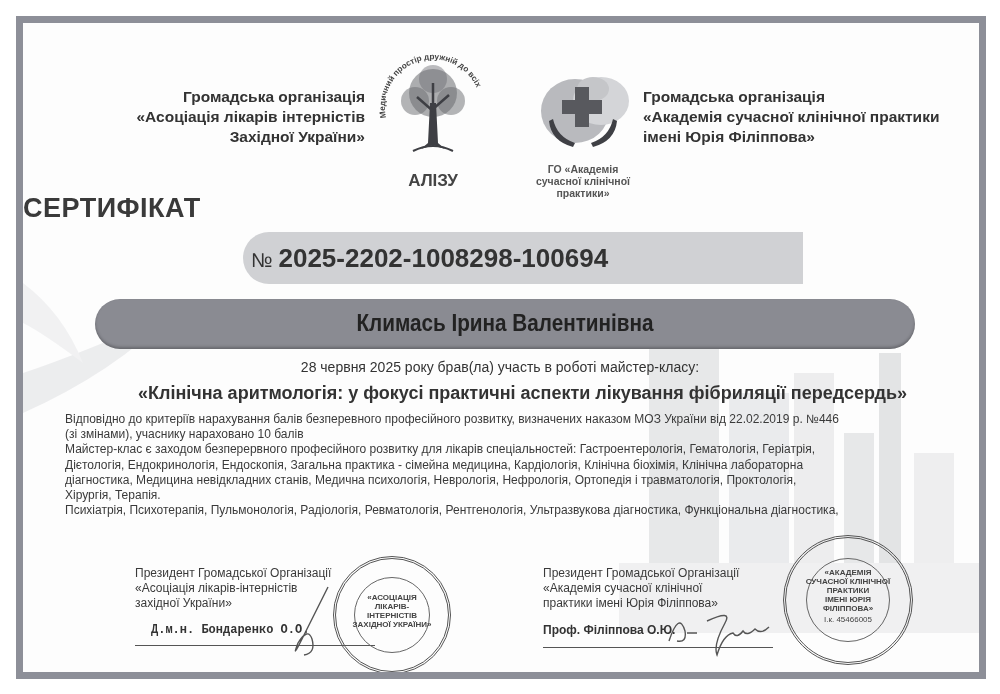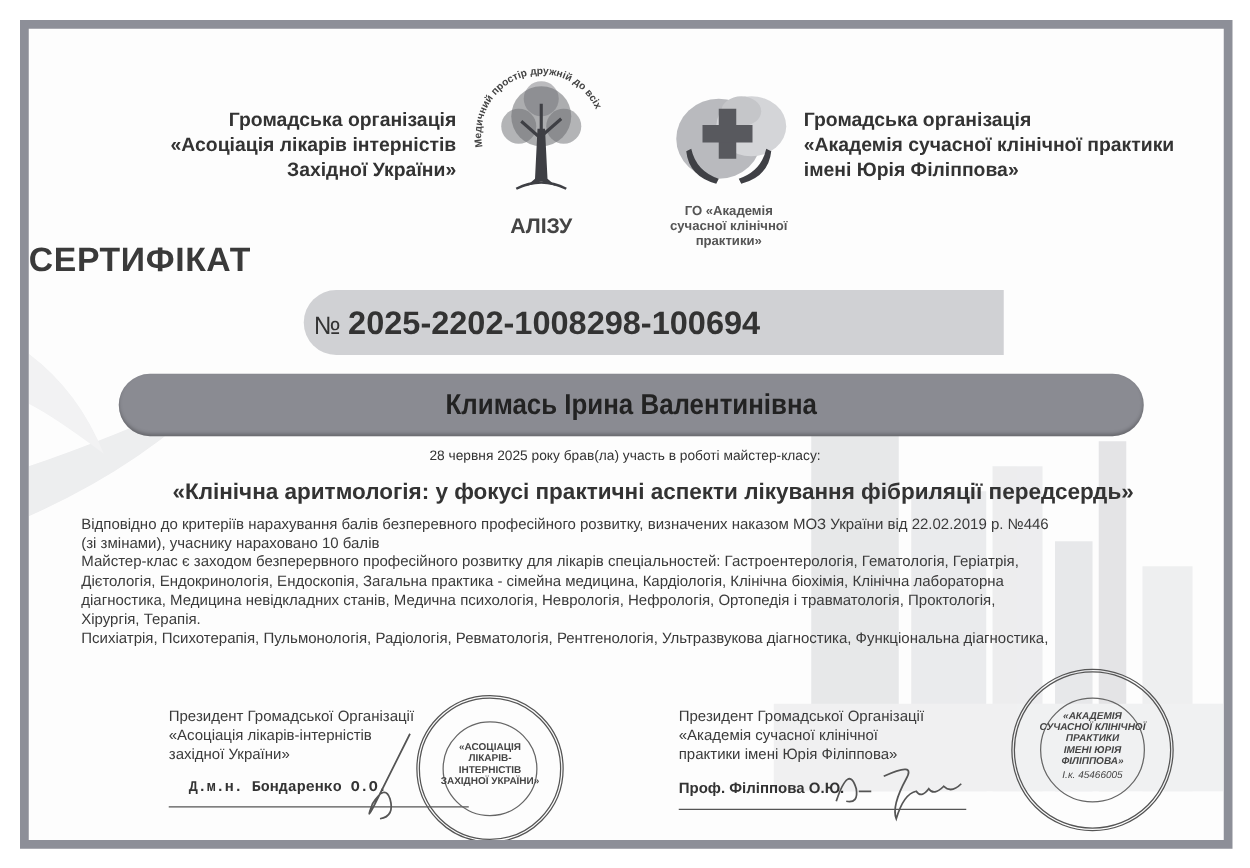--- a/index.html
+++ b/index.html
@@ -28,21 +28,21 @@
 
   .title { position: absolute; left: 0; width: 954px; top: 170px; text-align: left; font-size: 27px; font-weight: bold; color: #3a3a3a; letter-spacing: 0.5px; }
 
   .num-bar { position: absolute; left: 220px; top: 209px; width: 560px; height: 52px; background: #d0d1d4; border-radius: 26px 0 0 26px; }
   .num-text { position: absolute; left: 228px; top: 220px; font-size: 26px; font-weight: bold; color: #333; }
   .num-text .sign { font-size: 20px; font-weight: normal; margin-right: 6px; }
 
   .name-pill { position: absolute; left: 72px; top: 276px; width: 820px; height: 50px; background: #8a8b92; border-radius: 25px; box-shadow: inset 0 -2px 3px rgba(0,0,0,0.25); }
   .name-text { position: absolute; left: 72px; top: 287px; width: 820px; text-align: center; font-size: 23px; font-weight: bold; color: #222; font-family: "Liberation Sans Narrow", "Liberation Sans", sans-serif; transform: scaleX(0.9); }
 
-  .date-line { position: absolute; left: 0; width: 954px; top: 336px; text-align: center; font-size: 11px; color: #333; }
+  .date-line { position: absolute; left: 0; width: 954px; top: 336px; text-align: center; font-size: 14px; color: #333; }
   .course { position: absolute; left: 0; width: 954px; top: 360px; text-align: center; font-size: 18px; font-weight: bold; color: #333; padding-left: 45px; }
 
   .body-text { position: absolute; left: 42px; top: 389px; width: 900px; font-size: 12px; line-height: 15.2px; color: #3a3a3a; }
 
   .sig-block { position: absolute; font-size: 12px; line-height: 15px; color: #3a3a3a; }
   .sig-left { left: 112px; top: 543px; width: 260px; }
   .sig-right { left: 520px; top: 543px; width: 260px; }
   .sig-name { position: absolute; font-size: 12px; font-weight: bold; color: #333; }
   .sig-line { position: absolute; height: 1px; background: #555; }
 
@@ -166,21 +166,21 @@
   <div class="sig-block sig-right">
     <div>Президент Громадської Організації</div>
     <div>«Академія сучасної клінічної</div>
     <div>практики імені Юрія Філіппова»</div>
   </div>
   <div class="sig-name" style="left:520px;top:600px;">Проф. Філіппова О.Ю.</div>
   <div class="sig-line" style="left:520px;top:624px;width:230px;"></div>
   <svg class="signature" style="left:640px;top:580px;" width="110" height="60" viewBox="0 0 110 60">
     <path d="M6,38 Q16,8 22,28 Q24,40 14,38 M24,30 L34,30 M44,18 Q70,6 62,20 Q50,42 54,52 Q60,32 70,30 Q74,36 80,28 Q84,34 92,26 Q98,32 106,24" stroke="#555" stroke-width="1.4" fill="none"></path>
   </svg>
-  <div class="seal" style="left:786px;top:512px;width:130px;height:130px;font-style:italic;">
+  <div class="seal" style="left:760px;top:512px;width:130px;height:130px;">
     <div class="seal-inner" style="left:20px;top:20px;width:84px;height:84px;"></div>
     <div class="seal-text" style="left:18px;top:30px;width:88px;">
       <div>«АКАДЕМІЯ</div>
       <div>СУЧАСНОЇ КЛІНІЧНОЇ</div>
       <div>ПРАКТИКИ</div>
       <div>ІМЕНІ ЮРІЯ ФІЛІППОВА»</div>
       <div style="font-weight:normal;margin-top:2px;">І.к. 45466005</div>
     </div>
   </div>
 

